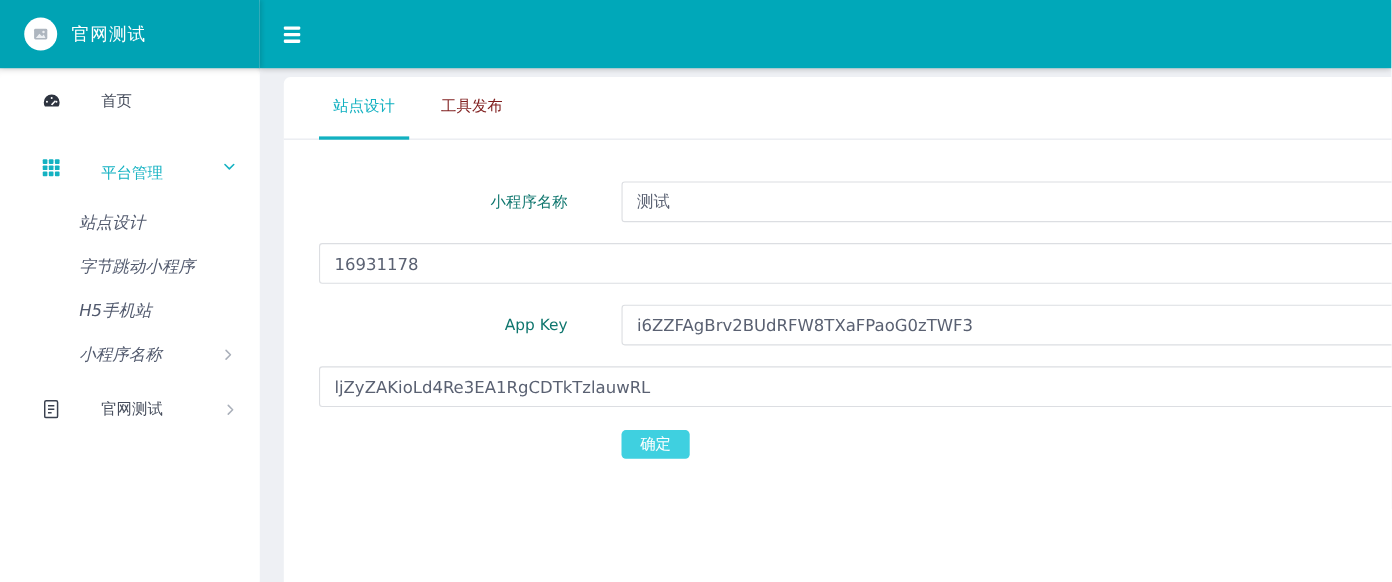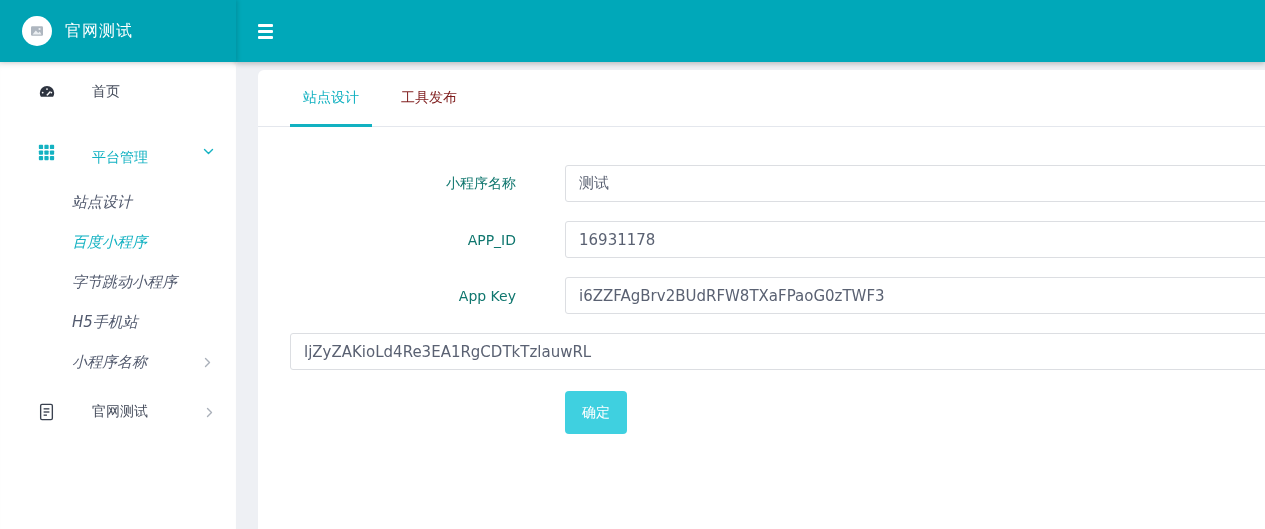--- a/index.html
+++ b/index.html
@@ -87,21 +87,21 @@
   .form-input {
     flex: 1; height: 37px; background: #fff;
     border: 1px solid #dcdee2; border-radius: 3px;
     padding: 0 13px; font-size: 15px; color: #5a6172;
     font-family: "DejaVu Sans", "Liberation Sans", sans-serif;
     outline: none;
   }
   .btn-row { margin-top: 21px; padding-left: 275px; }
   .btn-confirm {
     background: #3fd0e0; color: #fff; border: none; border-radius: 4px;
-    height: 43px; padding: 0 17px; font-size: 14px; cursor: pointer;
+    height: 26px; padding: 0 17px; font-size: 14px; cursor: pointer;
     font-family: "DejaVu Sans", "Liberation Sans", sans-serif;
   }
 </style>
 </head>
 <body>
 
 <header class="brand">
   <div class="logo-circle">
     <svg width="16" height="16" viewBox="0 0 20 20">
       <rect x="2.5" y="4" width="15" height="12" rx="1.5" fill="#aeb6bf"></rect>
@@ -157,23 +157,20 @@
         <svg width="11" height="8" viewBox="0 0 11 8">
             <polyline points="1.5,1.5 5.5,5.5 9.5,1.5" fill="none" stroke="#14b2c2" stroke-width="1.4" stroke-linecap="round" stroke-linejoin="round"></polyline>
           </svg>
       </span>
     </div>
 
     <div>
       <div class="sub-item">
         <span class="mi-label">站点设计</span>
       </div>
-      <div class="sub-item active">
-        <span class="mi-label">百度小程序</span>
-      </div>
       <div class="sub-item">
         <span class="mi-label">字节跳动小程序</span>
       </div>
       <div class="sub-item">
         <span class="mi-label">H5手机站</span>
       </div>
       <div class="sub-item">
         <span class="mi-label">小程序名称</span>
         <span class="chev">
           <svg width="8" height="11" viewBox="0 0 8 11">
@@ -212,21 +209,20 @@
     </div>
 
     <div class="form">
 
       <div class="form-row">
         <label class="form-label">小程序名称</label>
         <input class="form-input" type="text" value="测试" style="">
       </div>
 
       <div class="form-row">
-        <label class="form-label">APP_ID</label>
         <input class="form-input" type="text" value="16931178" style="">
       </div>
 
       <div class="form-row">
         <label class="form-label">App Key</label>
         <input class="form-input" type="text" value="i6ZZFAgBrv2BUdRFW8TXaFPaoG0zTWF3" style="">
       </div>
 
       <div class="form-row">
         <input class="form-input" type="text" value="ljZyZAKioLd4Re3EA1RgCDTkTzlauwRL" style="">

